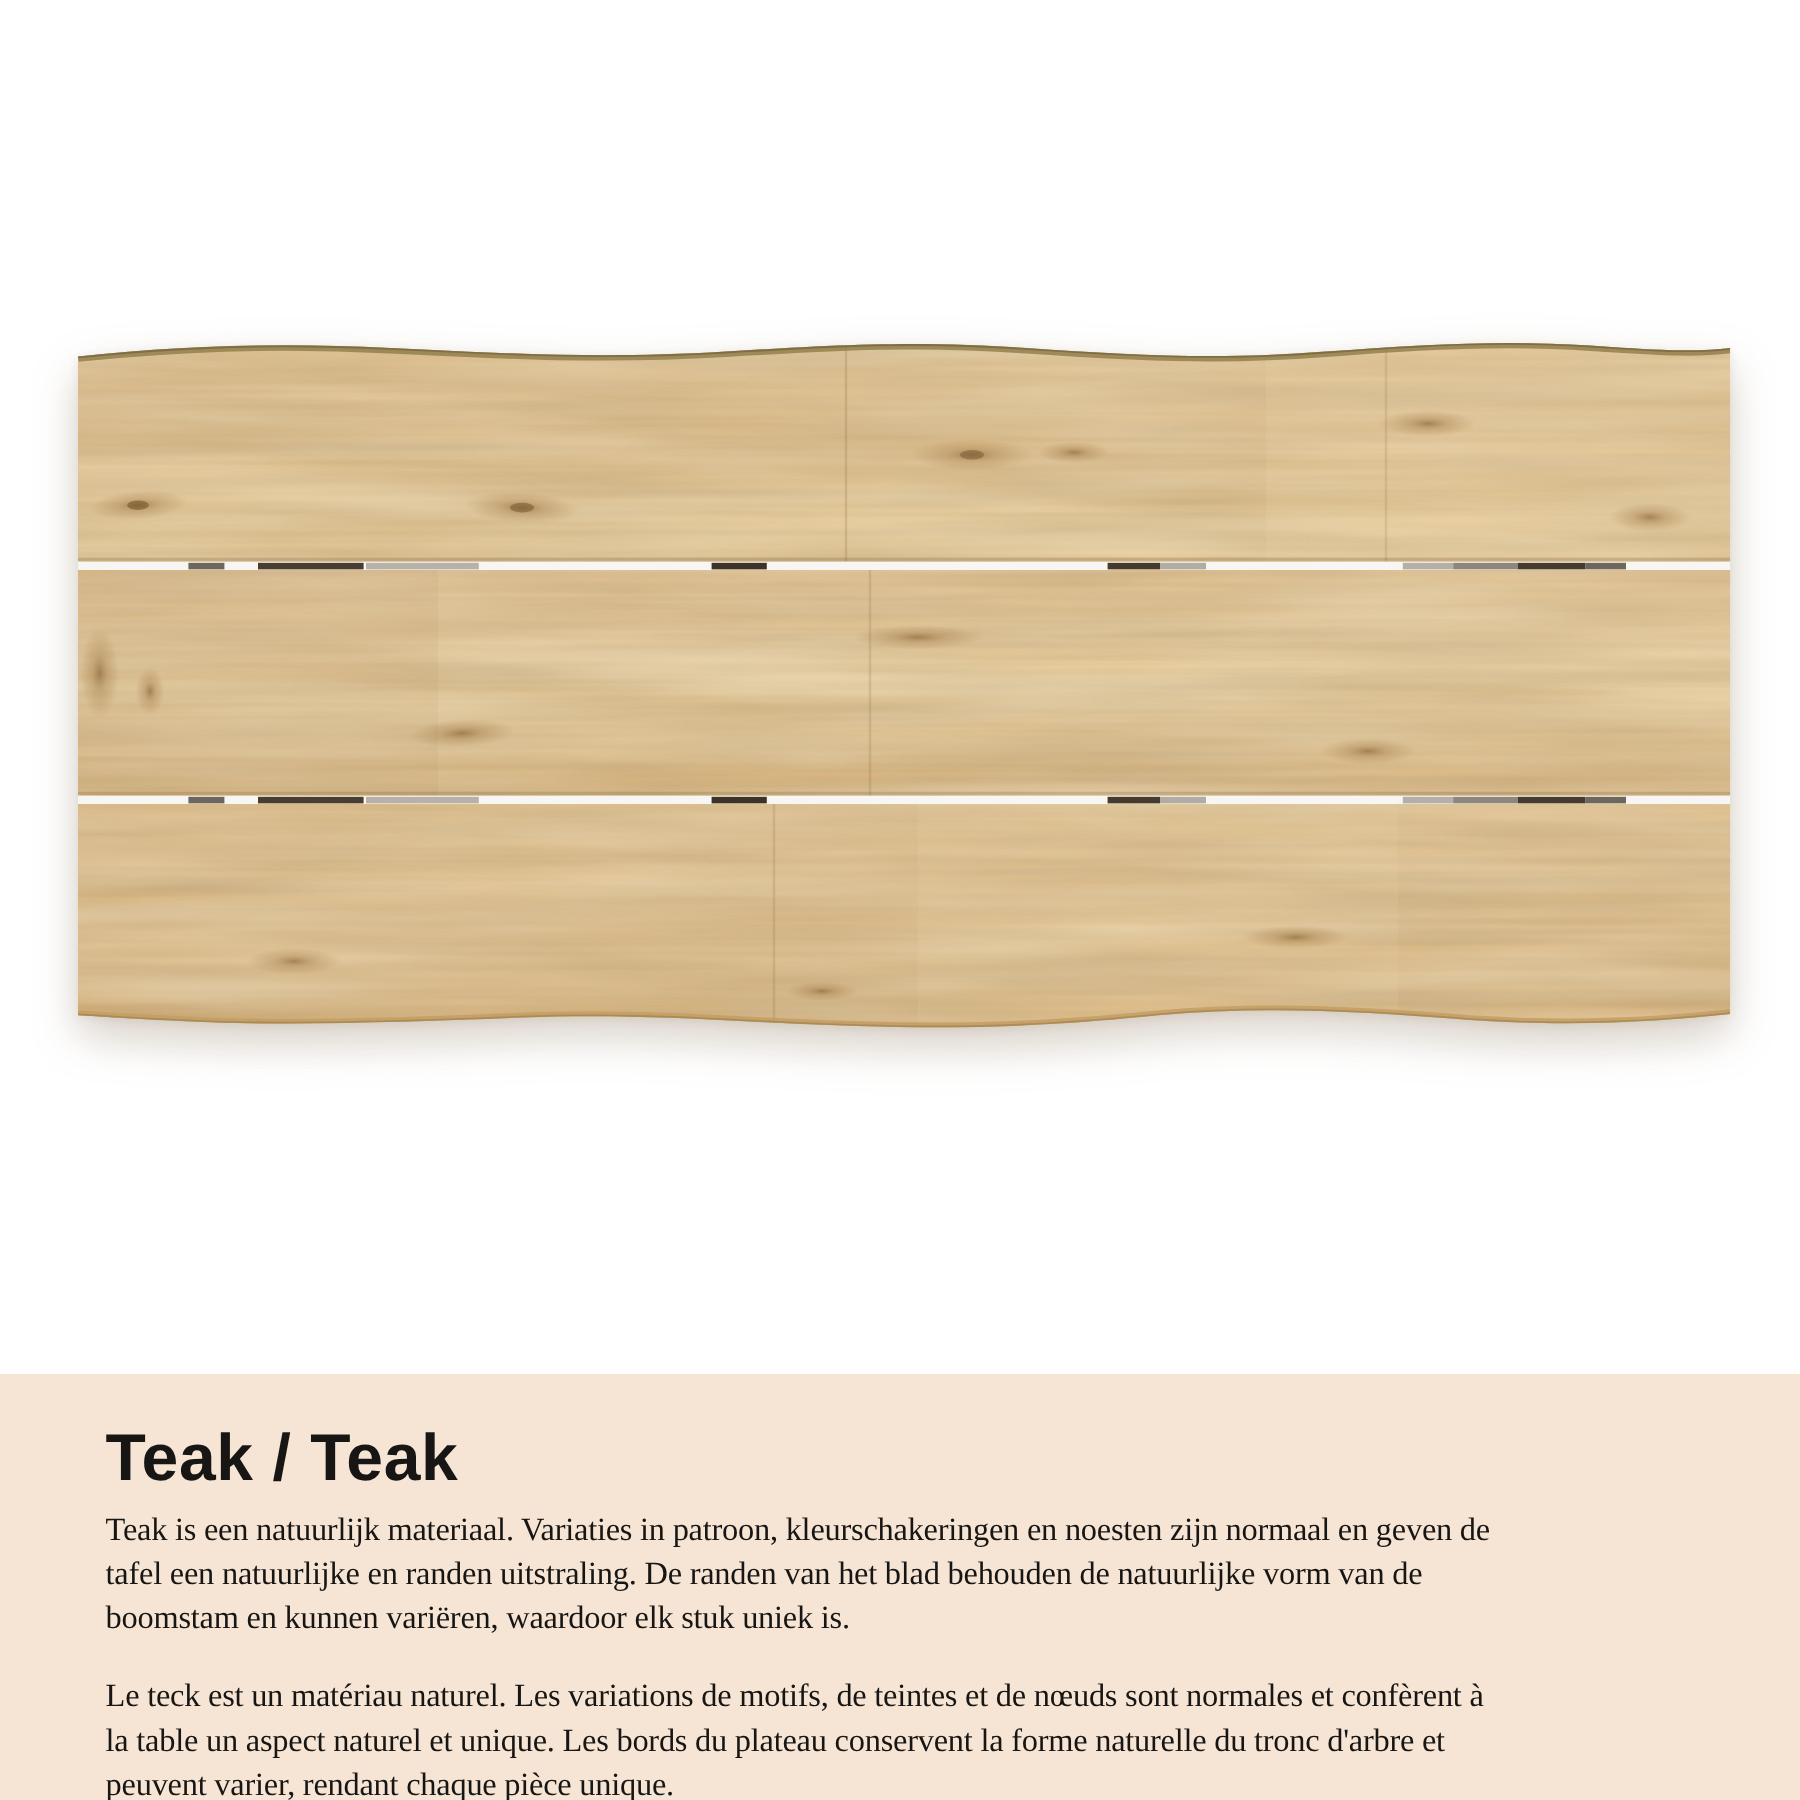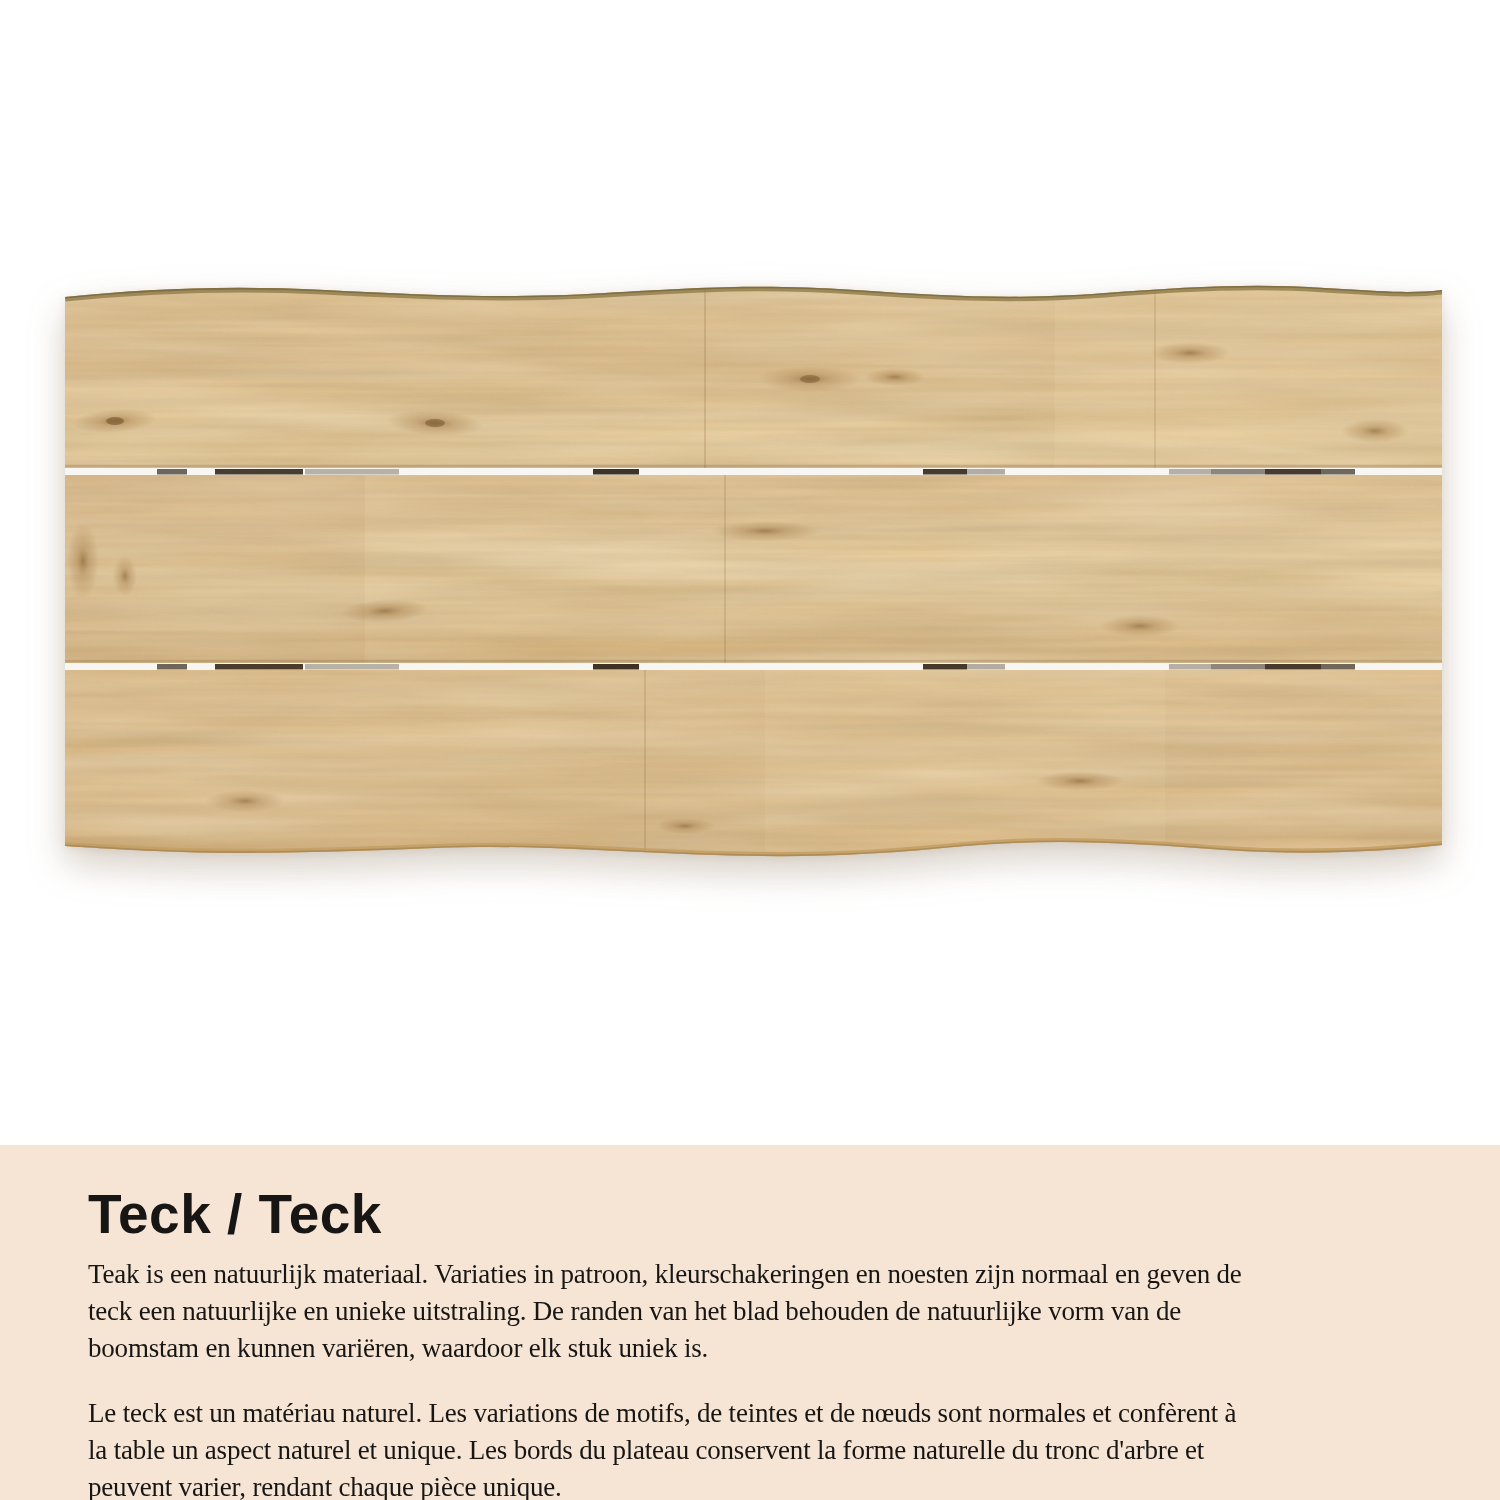--- a/index.html
+++ b/index.html
@@ -169,20 +169,20 @@
           <path d="M0,565 C18,566 45,568 90,570 C170,574 270,571 370,567 C470,563 550,571 650,574 C740,577 810,574 900,565 C990,557 1070,562 1160,569 C1250,575 1320,570 1377,564" stroke="#8d7143" stroke-width="3" opacity="0.45"></path>
           <line x1="0" y1="185" x2="1377" y2="185" stroke="rgba(120,90,50,0.25)" stroke-width="2.5"></line>
           <line x1="0" y1="380" x2="1377" y2="380" stroke="rgba(120,90,50,0.25)" stroke-width="2.5"></line>
         </g>
       </g>
     </svg>
   </figure>
 </div>
 
 <div class="info-panel">
-  <h1>Teck / Teck</h1>
+  <h1>Teak / Teak</h1>
   <p>Teak is een natuurlijk materiaal. Variaties in patroon, kleurschakeringen en noesten zijn normaal en geven de
-teck een natuurlijke en unieke uitstraling. De randen van het blad behouden de natuurlijke vorm van de
+tafel een natuurlijke en randen uitstraling. De randen van het blad behouden de natuurlijke vorm van de
 boomstam en kunnen variëren, waardoor elk stuk uniek is.</p>
   <p>Le teck est un matériau naturel. Les variations de motifs, de teintes et de nœuds sont normales et confèrent à
 la table un aspect naturel et unique. Les bords du plateau conservent la forme naturelle du tronc d'arbre et
 peuvent varier, rendant chaque pièce unique.</p>
 </div>
 
 </body></html>

